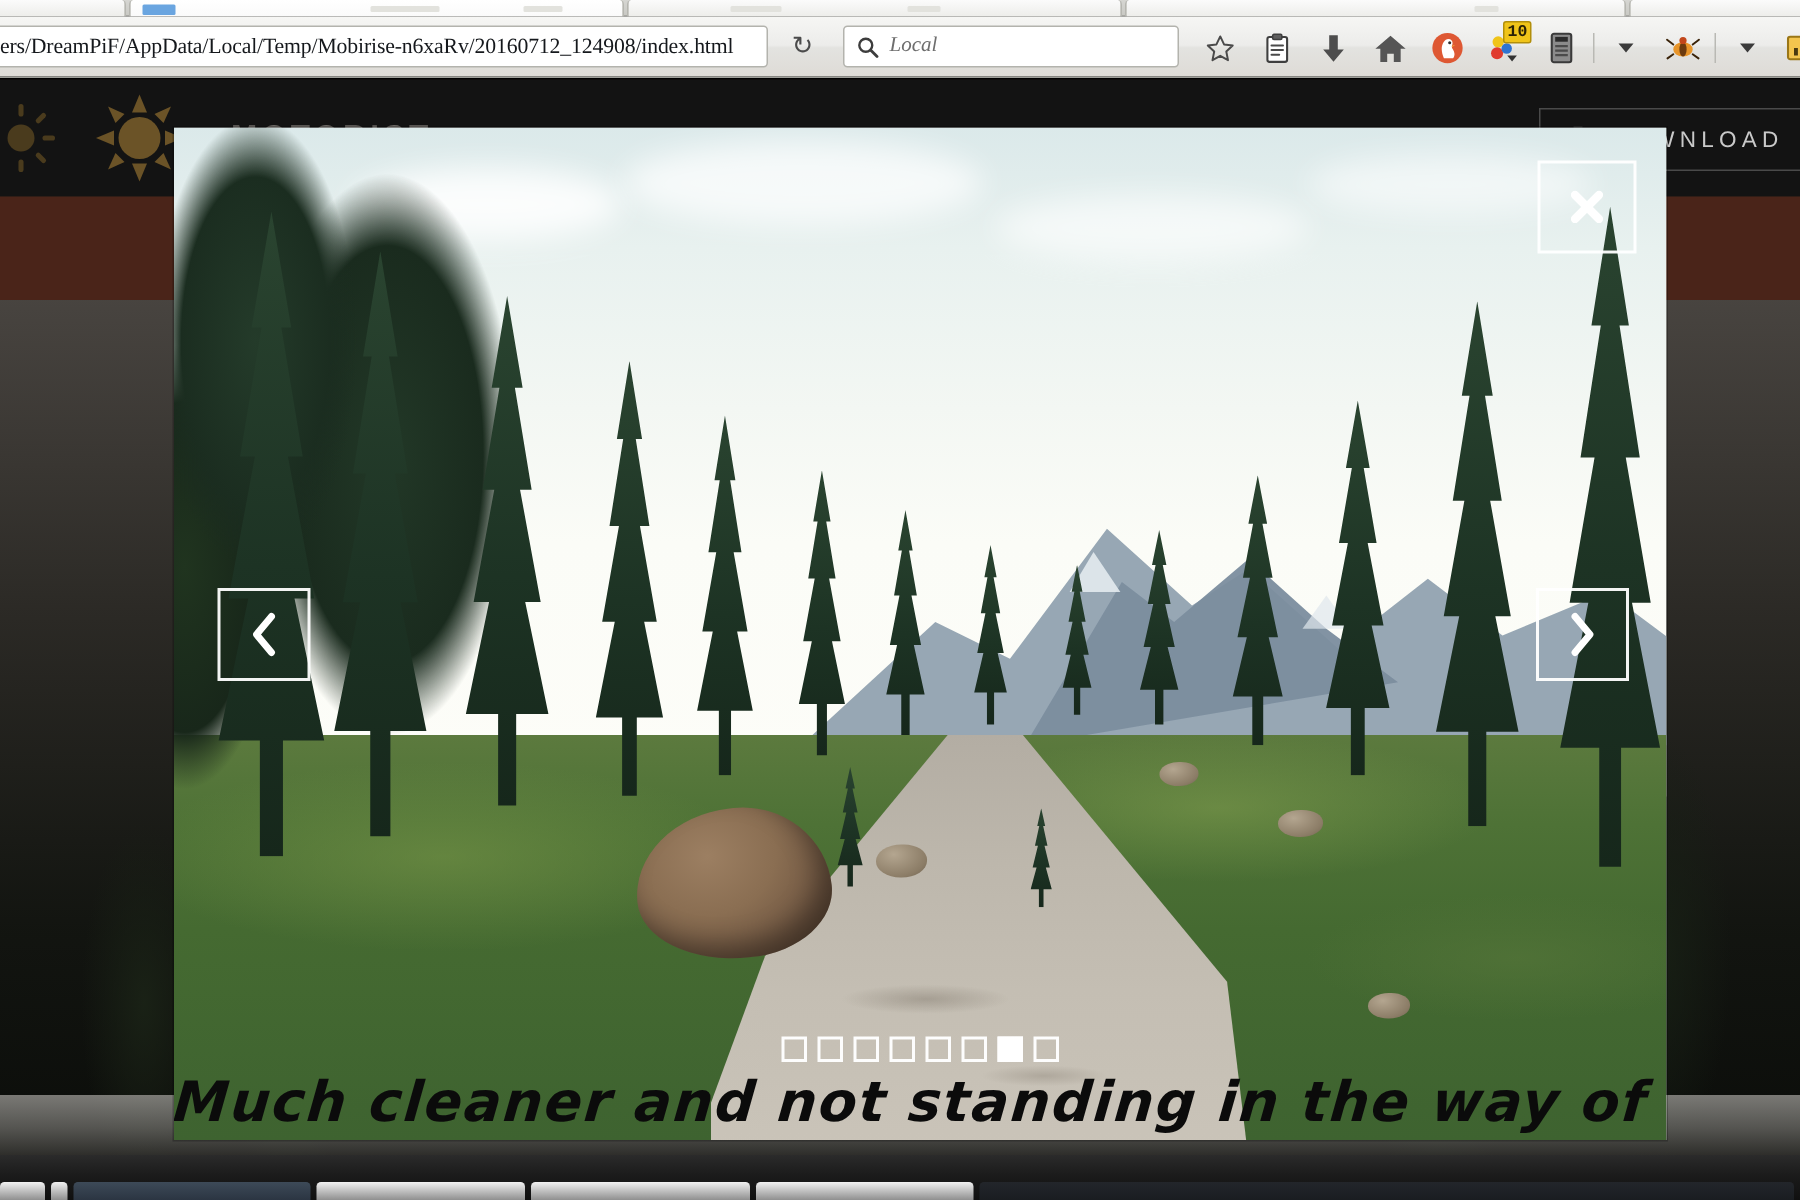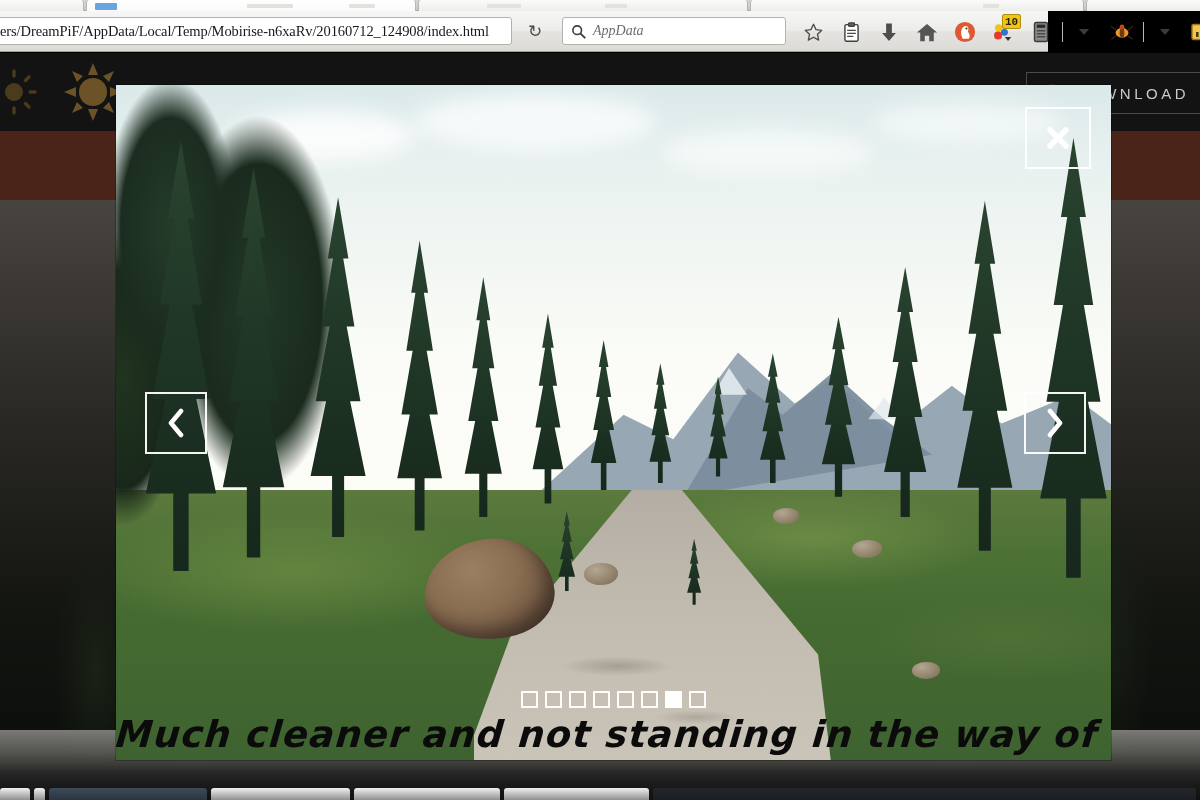--- a/index.html
+++ b/index.html
@@ -24,21 +24,21 @@
     border-top-left-radius: 3px; border-top-right-radius: 3px;
   }
   .tabstrip .tab.active { background: linear-gradient(#ffffff, #fafafa); }
   .tab-favicon {
     position: absolute; left: 8px; top: 3px; width: 22px; height: 7px;
     background: #6aa5e0; border-radius: 1px;
   }
   .tab-ghost { position: absolute; top: 4px; height: 4px; background: #e2e2dd; border-radius: 1px; }
 
   .navbar {
-    position: absolute; left: 0; top: 11px; width: 1048px; height: 41px;
+    position: absolute; left: 0; top: 11px; width: 1200px; height: 41px;
     background: linear-gradient(#f6f6f4 0%, #ececea 48%, #e3e3e0 52%, #dedbd6 100%);
     border-bottom: 1px solid #9e9e98;
   }
   .urlbar {
     position: absolute; left: -8px; top: 6px; width: 520px; height: 28px;
     background: #ffffff; border: 1px solid #b3b3ad; border-radius: 3px;
     display: flex; align-items: center;
   }
   .urlbar .url-text {
     font-family: "Liberation Serif", serif;
@@ -279,21 +279,21 @@
 
     <div class="reload-btn">
       <span class="reload-glyph">↻</span>
     </div>
 
     <div class="searchbar">
       <svg class="search-glyph" width="15" height="15" viewBox="0 0 16 16">
         <circle cx="6.6" cy="6.6" r="4.6" fill="none" stroke="#3d3d3d" stroke-width="1.7"></circle>
         <line x1="10.2" y1="10.2" x2="14.6" y2="14.6" stroke="#3d3d3d" stroke-width="2" stroke-linecap="round"></line>
       </svg>
-      <span class="search-ph">AppData</span>
+      <span class="search-ph">Local</span>
     </div>
 
     <div class="tb-icons">
 
       <div class="tb-btn">
         <svg width="21" height="21" viewBox="0 0 24 24">
           <path d="M12 2.6l2.9 6.1 6.6.8-4.9 4.6 1.3 6.6L12 17.4 6.1 20.7l1.3-6.6L2.5 9.5l6.6-.8z" fill="none" stroke="#4a4a4a" stroke-width="1.5" stroke-linejoin="round"></path>
         </svg>
       </div>
 

